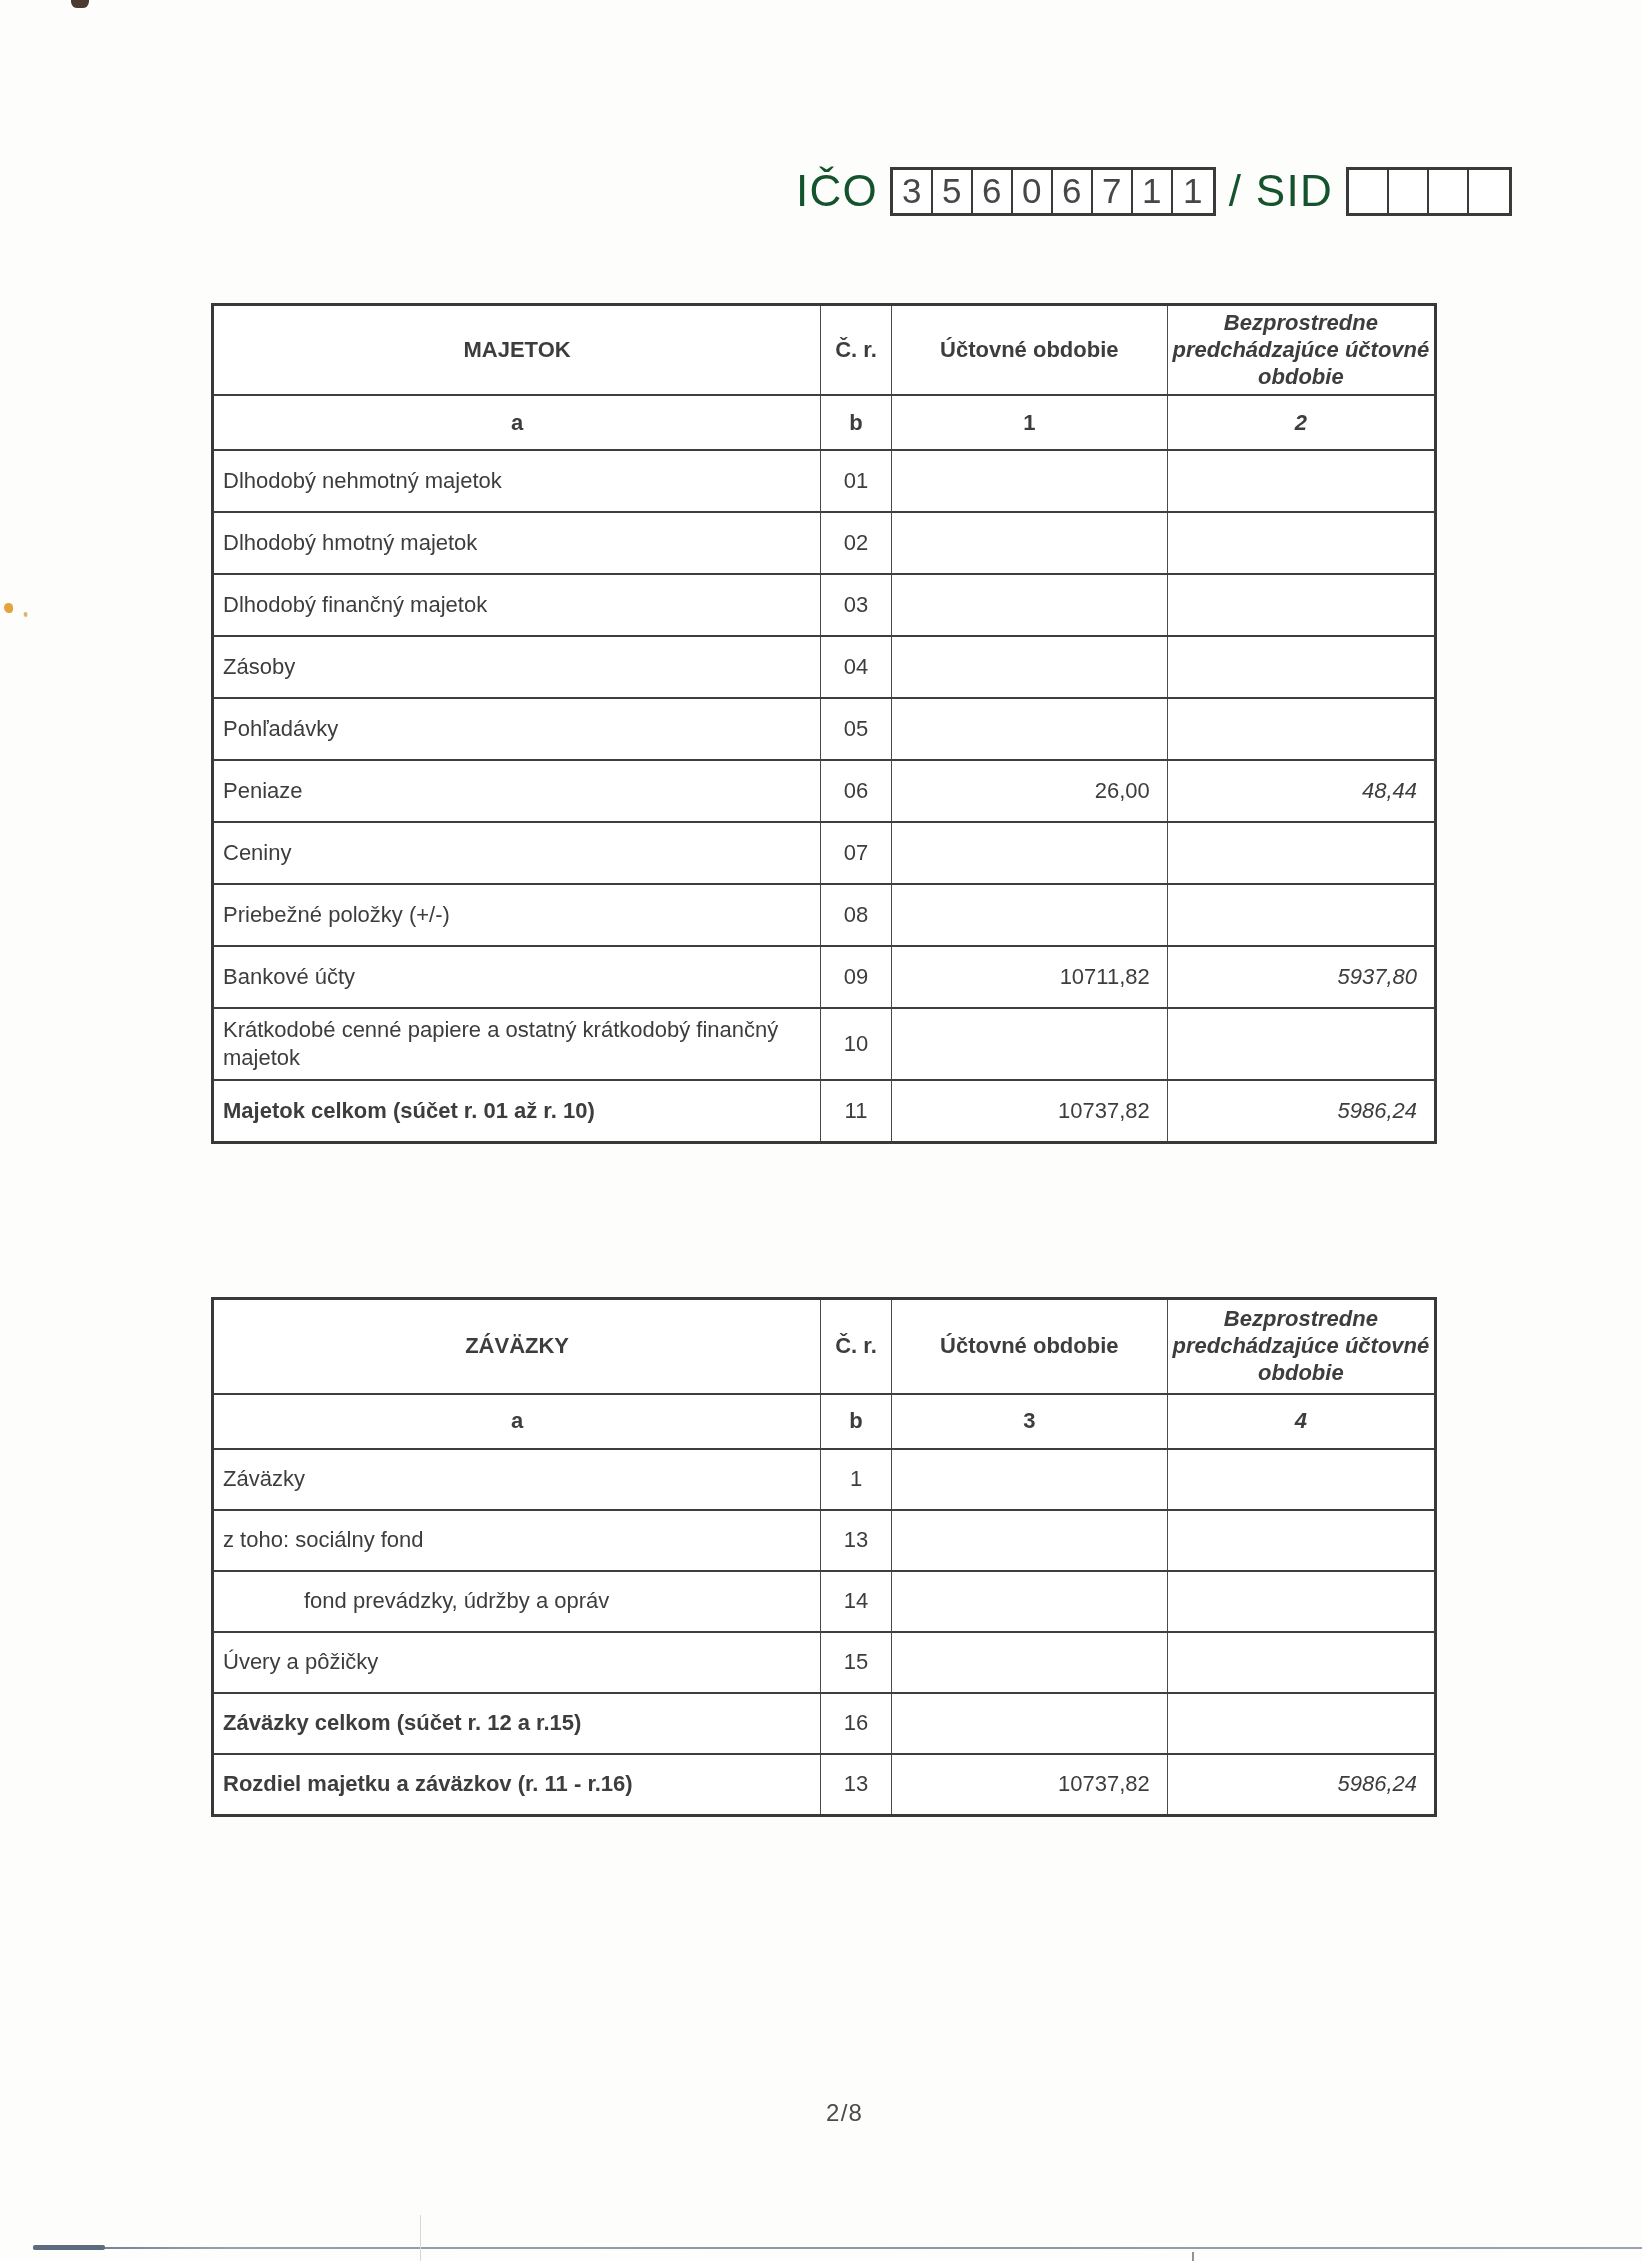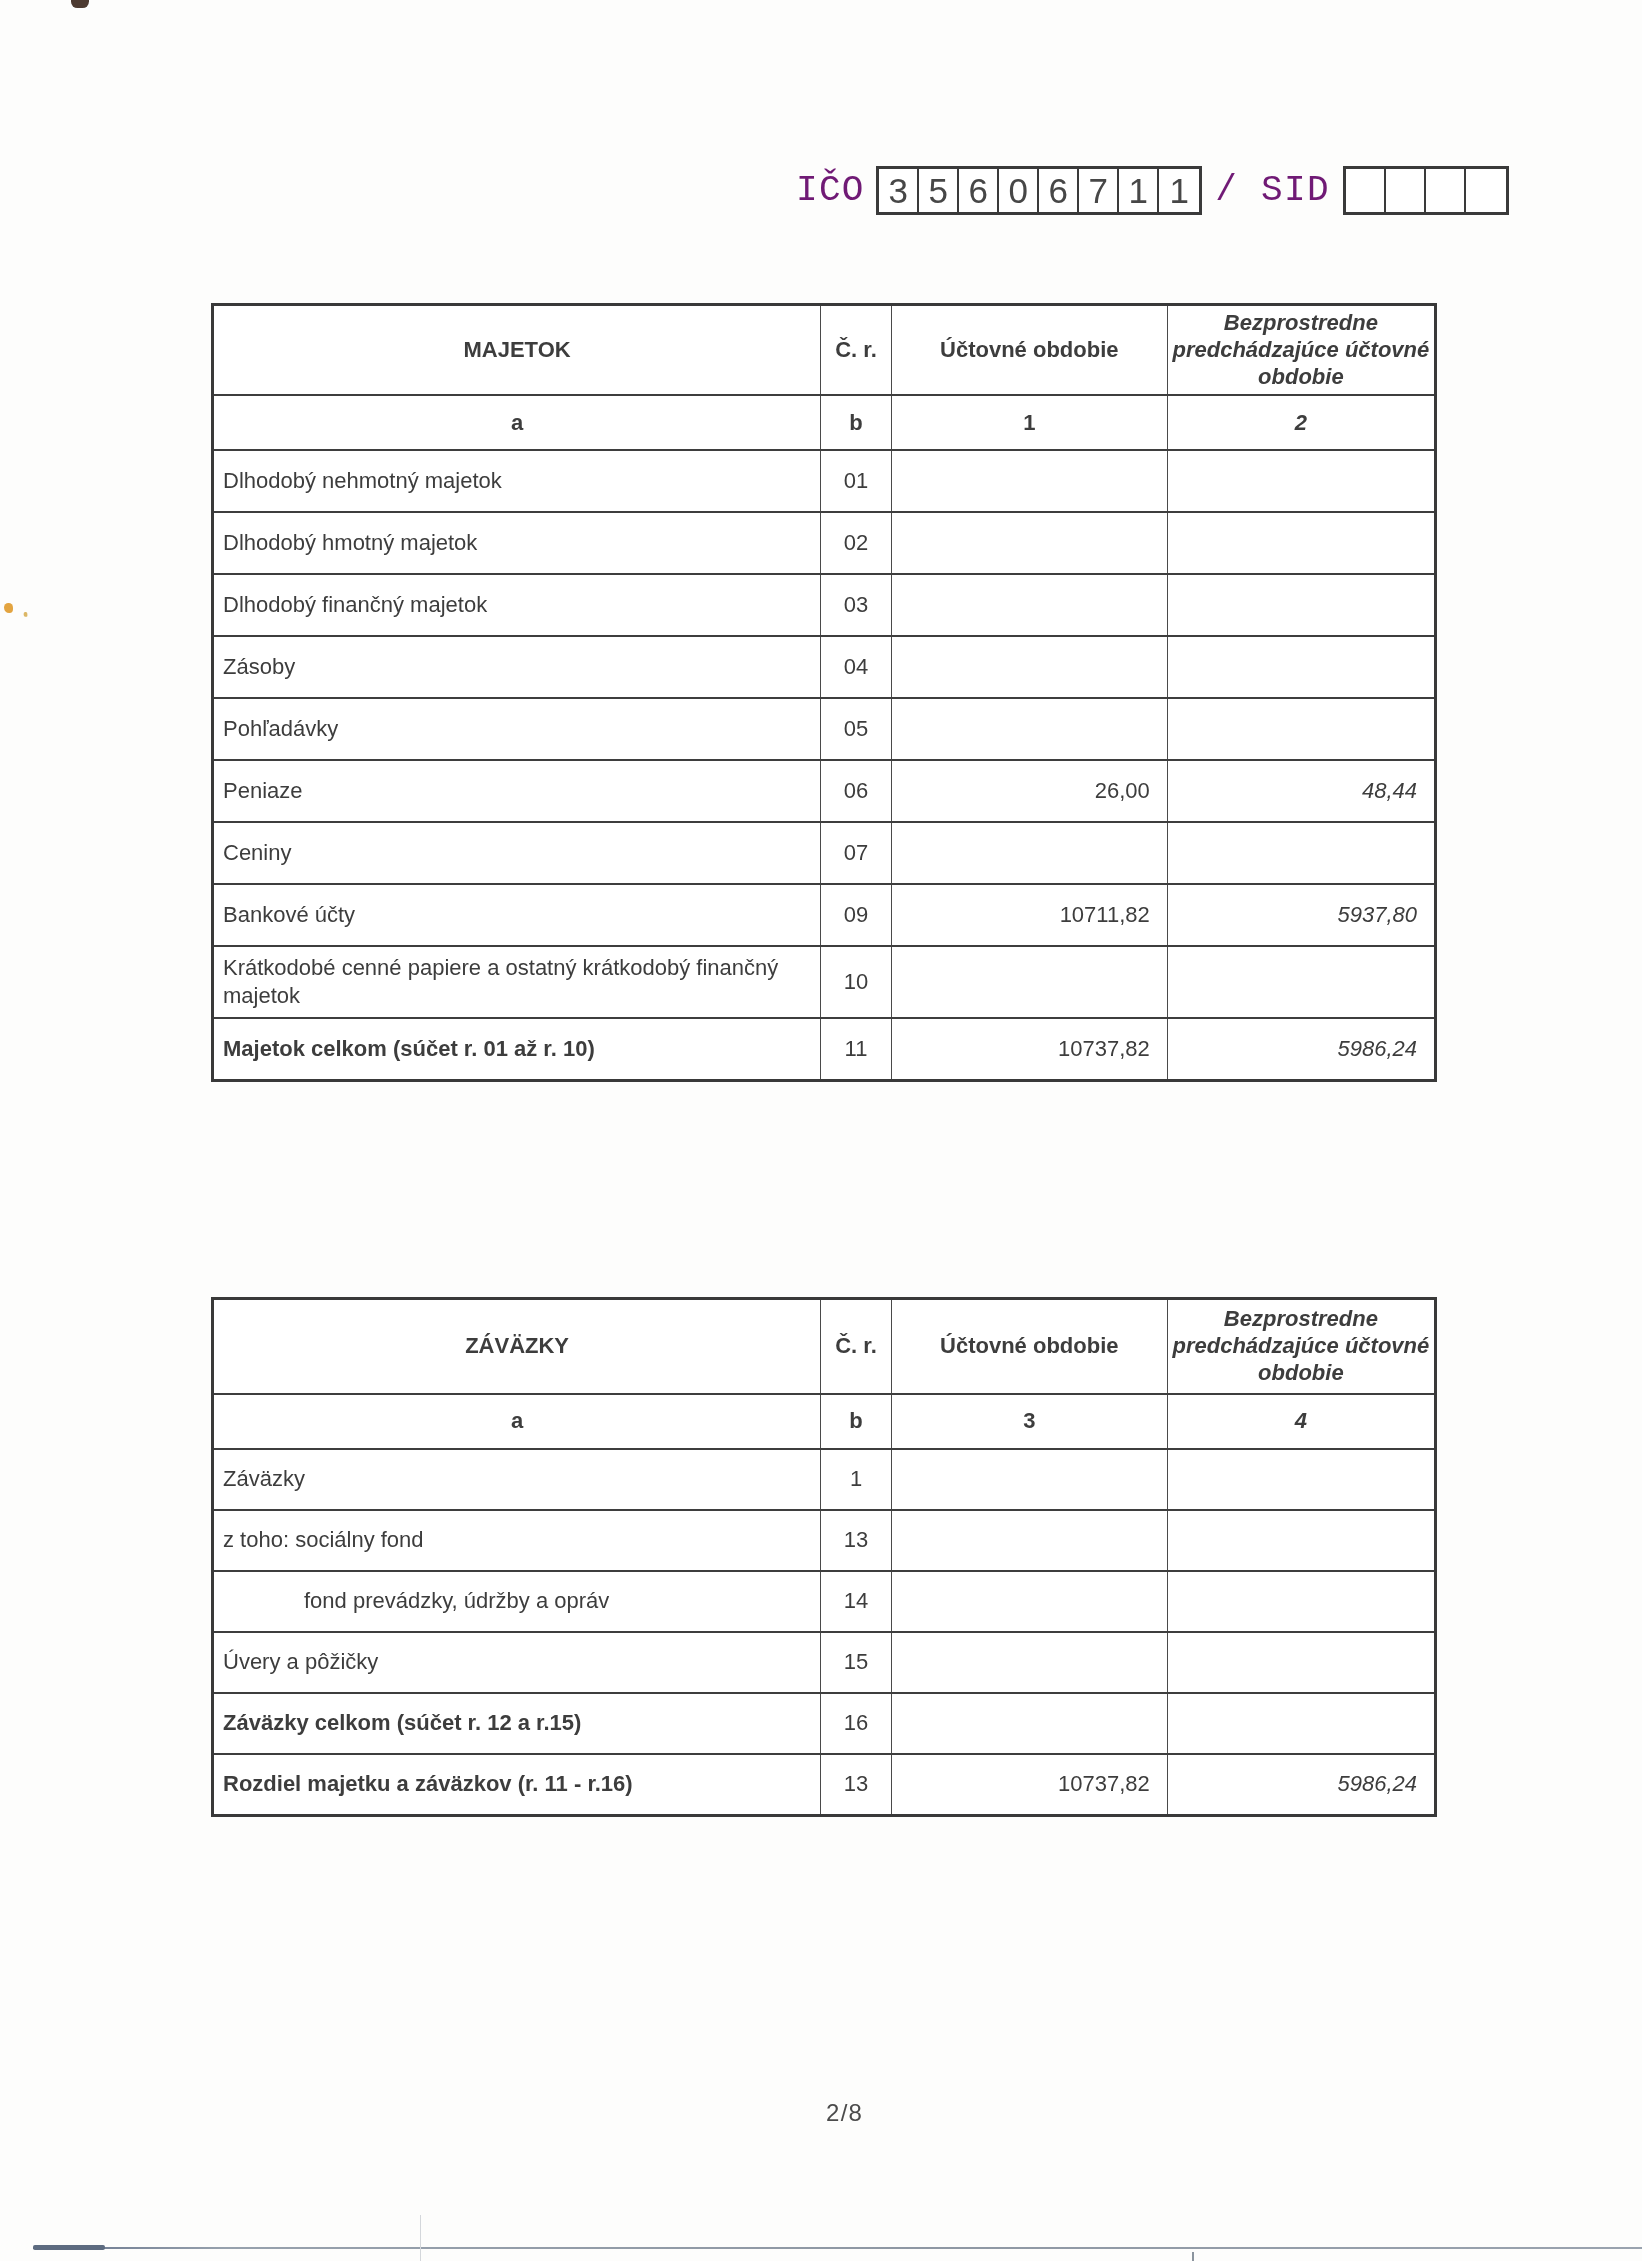--- a/index.html
+++ b/index.html
@@ -11,21 +11,21 @@
     color:#3d3d3d;
     overflow:hidden;
   }
 
   
   .ico-row {
     position:absolute; left:796px; top:166px;
     display:flex; align-items:center;
   }
   .ico-label, .sid-label {
-    font-size:36px; color:#701a75; letter-spacing:1.3px; white-space:pre;font-family:Liberation Mono, monospace;
+    font-size:44px; color:#14532d; letter-spacing:1.3px; white-space:pre;
   }
   .ico-label { margin-right:11.6px; }
   .sid-label { margin:0 13px; }
   .cell-grid {
     display:flex; border:3.2px solid #3a3a3a; background:#fff; height:49px;
   }
   .cell-grid .cell {
     width:40px; display:flex; align-items:center; justify-content:center;
     font-size:35px; color:#474747; border-right:2.6px solid #3a3a3a;
   }
@@ -183,20 +183,26 @@
     <td class="col-1">26,00</td>
     <td class="col-2">48,44</td>
   </tr>
   <tr class="data">
     <td class="col-a">Ceniny</td>
     <td class="col-b">07</td>
     <td class="col-1"></td>
     <td class="col-2"></td>
   </tr>
   <tr class="data">
+    <td class="col-a">Priebežné položky (+/-)</td>
+    <td class="col-b">08</td>
+    <td class="col-1"></td>
+    <td class="col-2"></td>
+  </tr>
+  <tr class="data">
     <td class="col-a">Bankové účty</td>
     <td class="col-b">09</td>
     <td class="col-1">10711,82</td>
     <td class="col-2">5937,80</td>
   </tr>
   <tr class="data tall">
     <td class="col-a">Krátkodobé cenné papiere a ostatný krátkodobý finančný majetok</td>
     <td class="col-b">10</td>
     <td class="col-1"></td>
     <td class="col-2"></td>

